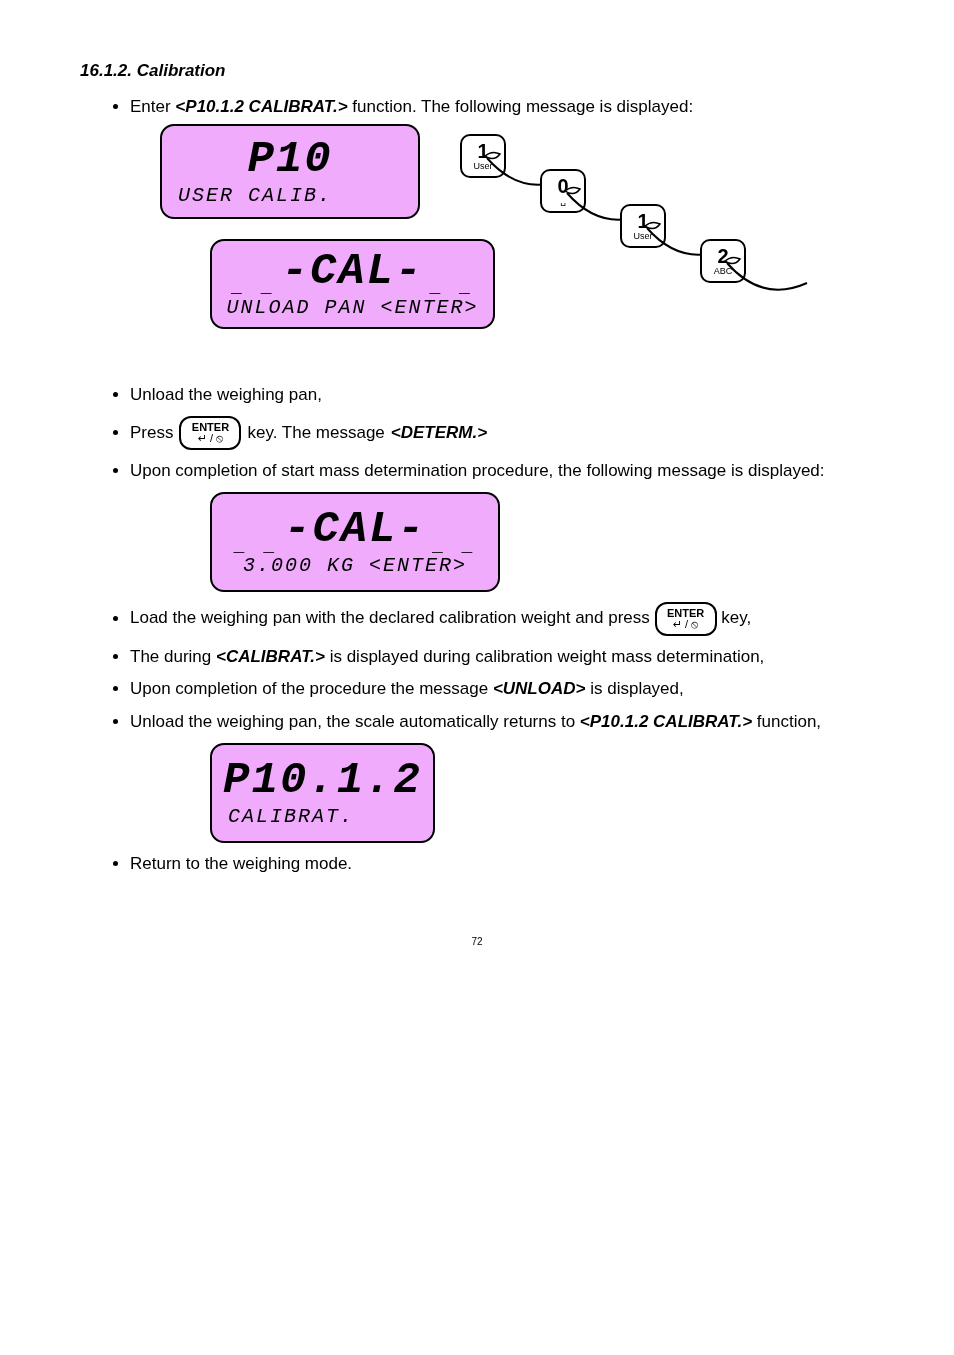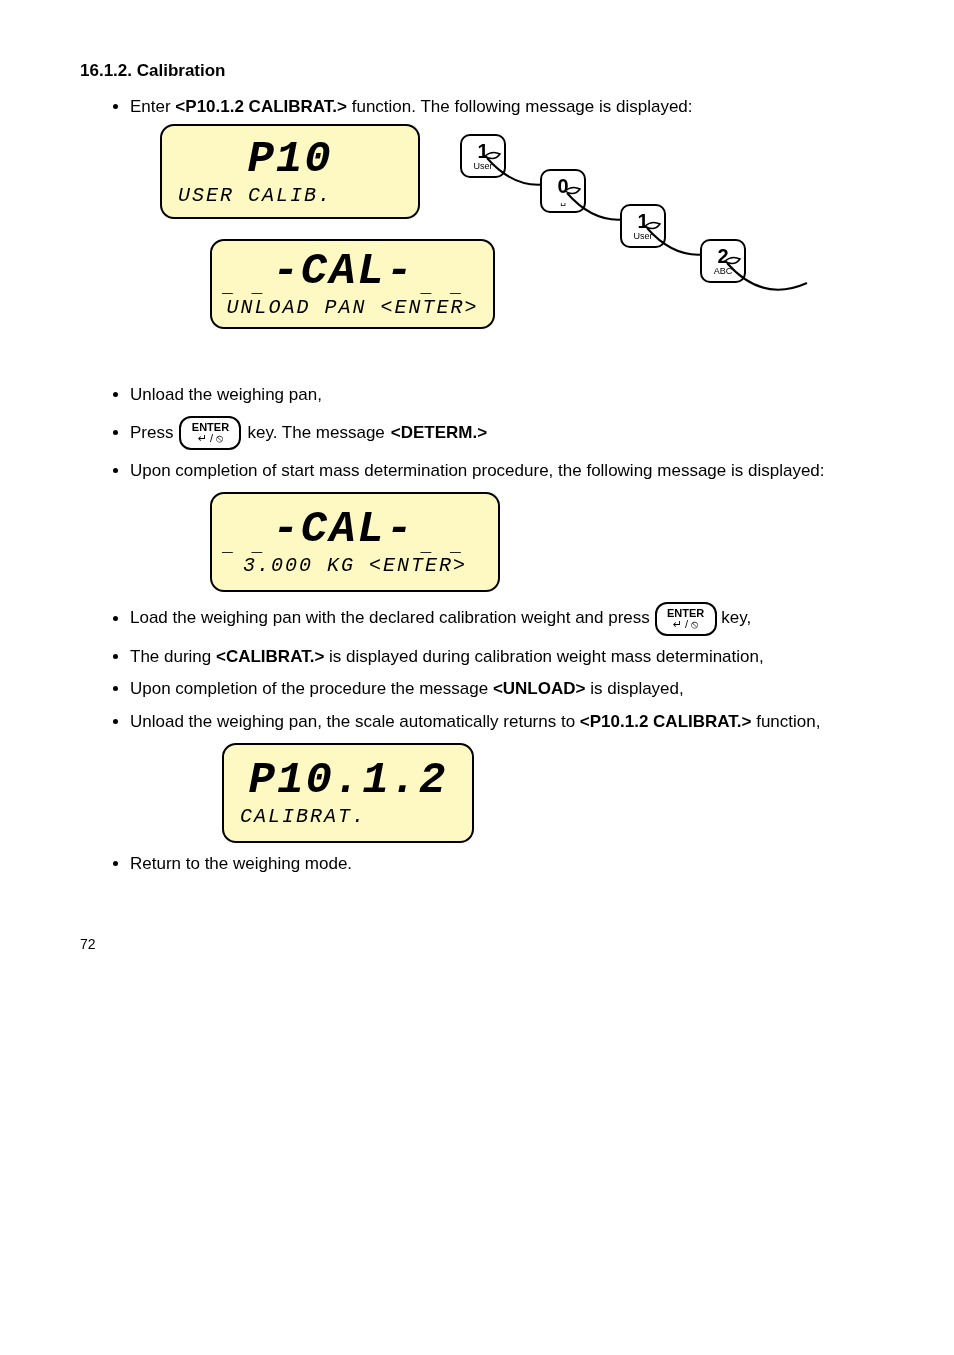--- a/index.html
+++ b/index.html
@@ -21,32 +21,33 @@
     list-style: disc;
     margin: 0;
     padding-left: 50px;
   }
   ul.steps > li {
     margin-bottom: 10px;
   }
   .li-inner {
     position: relative;
   }
-  .bold { font-weight: bold; }
+  .bold { font-weight: bold; font-style: italic; }
 
   
   .lcd {
     border: 2px solid #000;
     border-radius: 14px;
-    background: #fef9c3;
+    background: #f0abfc;
     padding: 6px 10px 4px 10px;
     box-sizing: border-box;
     display: flex;
     flex-direction: column;
     justify-content: center;
+    align-items: center;
   }
   .lcd-big {
     font-family: "Courier New", monospace;
     font-size: 44px;
     font-weight: bold;
     letter-spacing: 2px;
     text-align: center;
     line-height: 1;
     font-style: italic;
   }
@@ -124,25 +125,26 @@
 
   .line-with-enter { display:flex; align-items:center; gap:6px; flex-wrap:wrap;text-align:center; }
 
   .figwrap2 { margin: 10px 0 10px 80px; }
   .figwrap2 .lcd { width:290px; height:100px;}
 
   .step5 { display:flex; align-items:flex-start; gap:10px; }
   .step5 .txt { flex:1; }
 
   .figwrap3 { margin: 10px 0 10px 80px; }
-  .figwrap3 .lcd { width:252px; height:100px;margin-left:12px;}
+  .figwrap3 .lcd { width:225px; height:100px;}
 
   .page-footer {
+    text-align: center;
     margin-top: 60px;
-    font-size: 14px;
+    font-size: 10px;
   }
 </style>
 </head>
 <body>
 
 <div class="page">
   <div class="bold" style="margin-bottom:14px;">
     <span>16.1.2. Calibration</span>
   </div>
 

